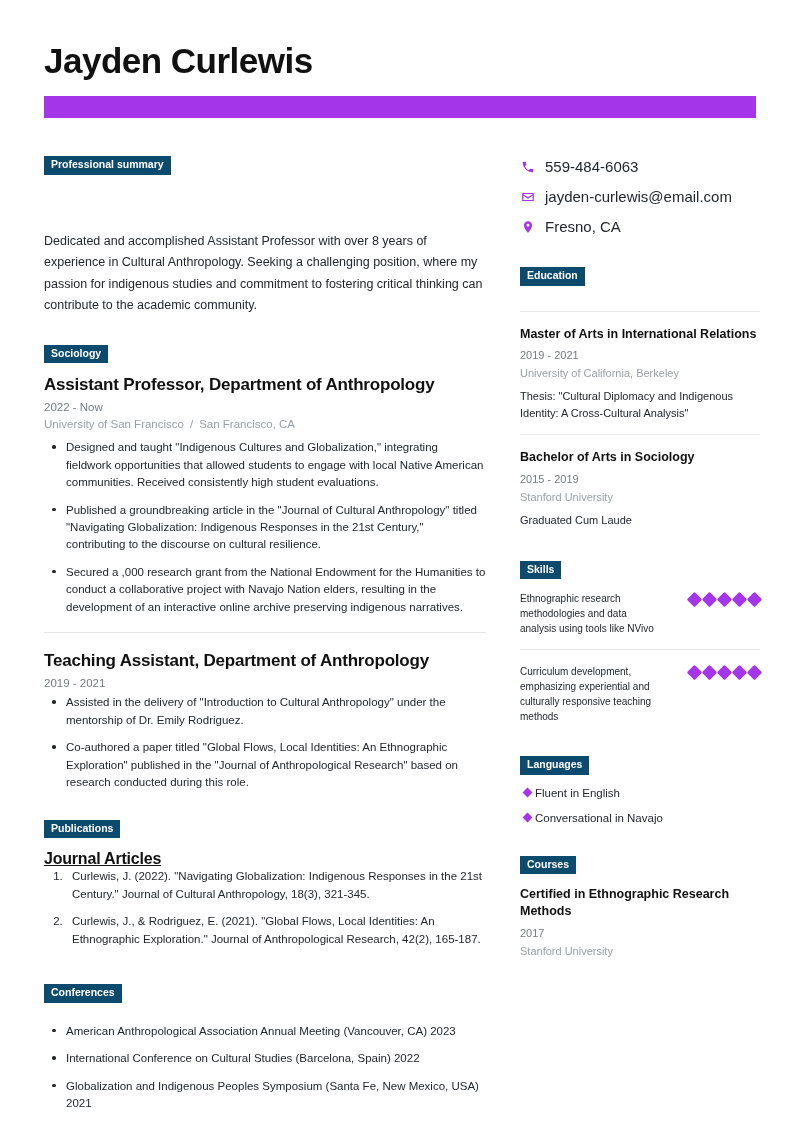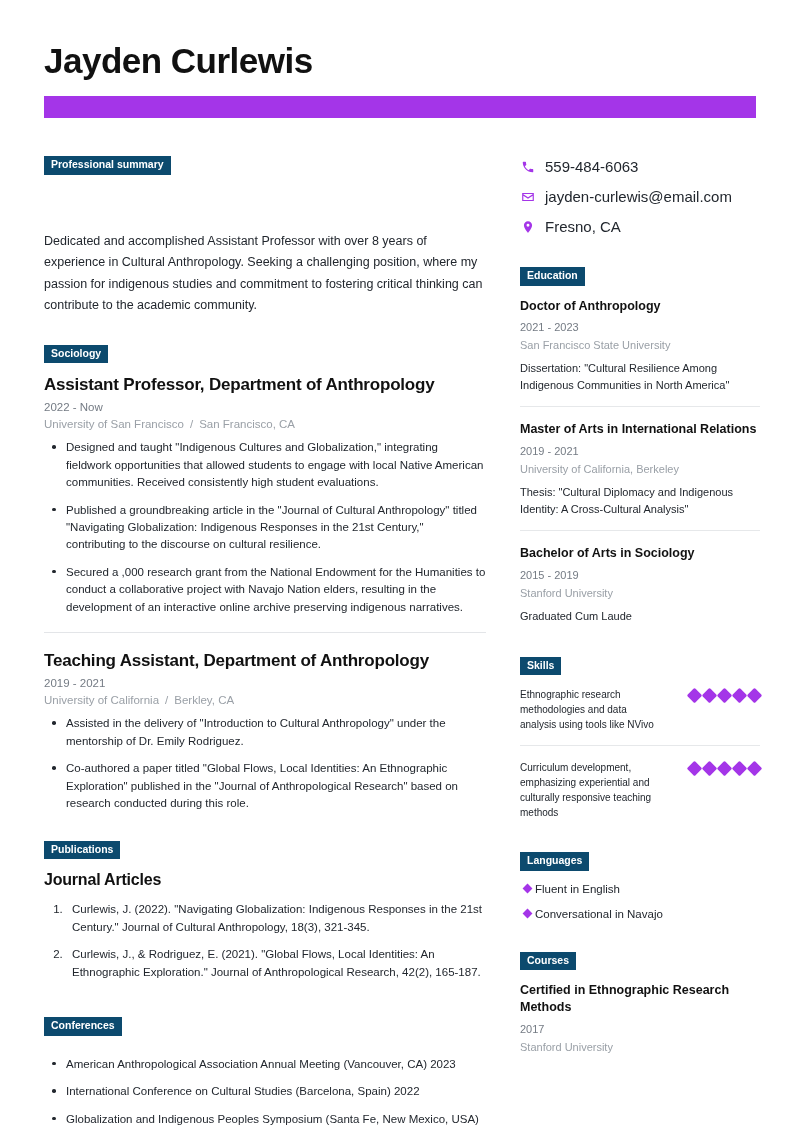--- a/index.html
+++ b/index.html
@@ -104,22 +104,22 @@
     height: 1px;
     background: #e3e5e8;
     margin: 16px 0 18px 0;
   }
 
   
   .sub-head {
     font-size: 16px;
     font-weight: bold;
     color: #111111;
-    margin-bottom: 12px;
     letter-spacing: -0.2px;
+    text-decoration: underline;
   }
   ol.numbered {
     margin: 0 0 0 22px;
     padding: 0;
   }
   ol.numbered li {
     font-size: 11.5px;
     line-height: 1.52;
     color: #22272e;
     margin-bottom: 10px;
@@ -242,23 +242,20 @@
             <li>Published a groundbreaking article in the "Journal of Cultural Anthropology" titled "Navigating Globalization: Indigenous Responses in the 21st Century," contributing to the discourse on cultural resilience.</li>
             <li>Secured a ,000 research grant from the National Endowment for the Humanities to conduct a collaborative project with Navajo Nation elders, resulting in the development of an interactive online archive preserving indigenous narratives.</li>
           </ul>
         </div>
 
         <div class="divider"></div>
 
         <div class="job">
           <div class="job-title">Teaching Assistant, Department of Anthropology</div>
           <div class="job-dates">2019 -  2021</div>
-          <div class="job-org">
-            <span>University of California</span><span class="sep">/</span><span>Berkley, CA</span>
-          </div>
           <ul class="bullets">
             <li>Assisted in the delivery of "Introduction to Cultural Anthropology" under the mentorship of Dr. Emily Rodriguez.</li>
             <li>Co-authored a paper titled "Global Flows, Local Identities: An Ethnographic Exploration" published in the "Journal of Anthropological Research" based on research conducted during this role.</li>
           </ul>
         </div>
       </div>
 
       <div class="block" style="margin-top:22px;">
         <span class="badge">Publications</span>
         <div class="sub-head">Journal Articles</div>
@@ -304,26 +301,20 @@
                 <path d="M12 2C8.1 2 5 5.1 5 9c0 5.2 7 13 7 13s7-7.8 7-13c0-3.9-3.1-7-7-7zm0 9.5A2.5 2.5 0 1 1 12 6.5a2.5 2.5 0 0 1 0 5z"></path>
               </svg>
           </span>
           <span class="txt">Fresno, CA</span>
         </div>
       </div>
 
       <div class="block" style="margin-bottom:30px;">
         <span class="badge">Education</span>
 
-        <div class="edu-item">
-          <div class="edu-title">Doctor of Anthropology</div>
-          <div class="edu-dates">2021 - 2023</div>
-          <div class="edu-org">San Francisco State University</div>
-          <div class="edu-note">Dissertation: "Cultural Resilience Among Indigenous Communities in North America"</div>
-        </div>
         <div class="divider-r"></div>
 
         <div class="edu-item">
           <div class="edu-title">Master of Arts in International Relations</div>
           <div class="edu-dates">2019 - 2021</div>
           <div class="edu-org">University of California, Berkeley</div>
           <div class="edu-note">Thesis: "Cultural Diplomacy and Indigenous Identity: A Cross-Cultural Analysis"</div>
         </div>
         <div class="divider-r"></div>
 

